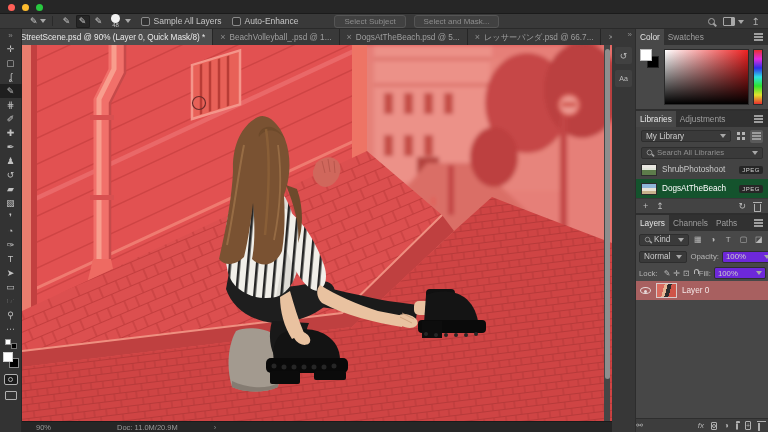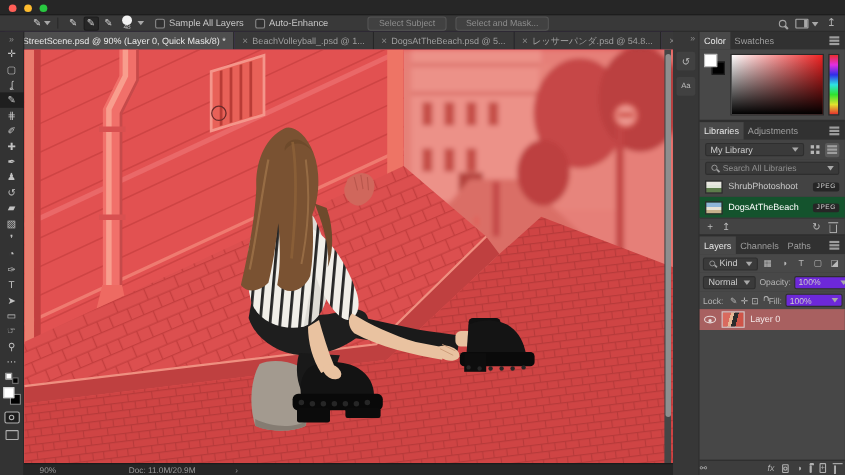--- a/index.html
+++ b/index.html
@@ -36,21 +36,21 @@
     border-radius:3px; padding:1px 9px; margin-right:8px; line-height:9px; }
   #opt-right { position:absolute; right:8px; top:0; height:15px; display:flex; align-items:center; gap:8px; }
   .mag { width:7px; height:7px; border:1.5px solid #a2a2a2; border-radius:50%; position:relative; flex:none; }
   .mag::after { content:""; position:absolute; width:4px; height:1.5px; background:#a2a2a2;
     transform:rotate(45deg); right:-3.5px; bottom:-1.5px; }
   .wsicon { width:12px; height:9px; border:1px solid #a8a8a8; border-radius:1px; position:relative; }
   .wsicon::after { content:""; position:absolute; right:0; top:0; bottom:0; width:3px; background:#a8a8a8; }
   .share { font-size:10px; color:#b0b0b0; line-height:1; }
 
   
-  #tabbar { position:absolute; left:0; top:29px; width:612px; height:16px; background:#4c1d95;
+  #tabbar { position:absolute; left:0; top:29px; width:612px; height:16px; background:#fef9c3;
     display:flex; align-items:stretch; }
   #tabbar .stub { width:14px; font-size:8px; color:#8a8a8a; display:flex; align-items:center; justify-content:center; }
   .doctab { display:flex; align-items:center; gap:4px; padding:0 7px; font-size:8.2px;
     background:#393939; color:#9f9f9f; border-right:1px solid #262626; white-space:nowrap; }
   .doctab.active { background:#4e4e4e; color:#eaeaea; }
   .doctab .x { font-size:9px; color:inherit; opacity:.8; }
 
   
   #toolbar { position:absolute; left:0; top:29px; width:22px; height:403px; background:#333;
     border-right:1px solid #272727; display:flex; flex-direction:column; align-items:center; }
@@ -231,21 +231,21 @@
   <span class="doctab">
     <span class="x">×</span>
     <span>BeachVolleyball_.psd @ 1...</span>
   </span>
   <span class="doctab">
     <span class="x">×</span>
     <span>DogsAtTheBeach.psd @ 5...</span>
   </span>
   <span class="doctab">
     <span class="x">×</span>
-    <span>レッサーパンダ.psd @ 54.8...</span>
+    <span>レッサーパンダ.psd @ 66.7...</span>
   </span>
   <span class="doctab">
     <span class="x">×</span>
     <span>DogsAtTheBeach.jpeg @ ...</span>
   </span>
 </div>
 
 <div id="toolbar">
   <span class="dockhdr">»</span>
   <span class="tool">✛</span>

